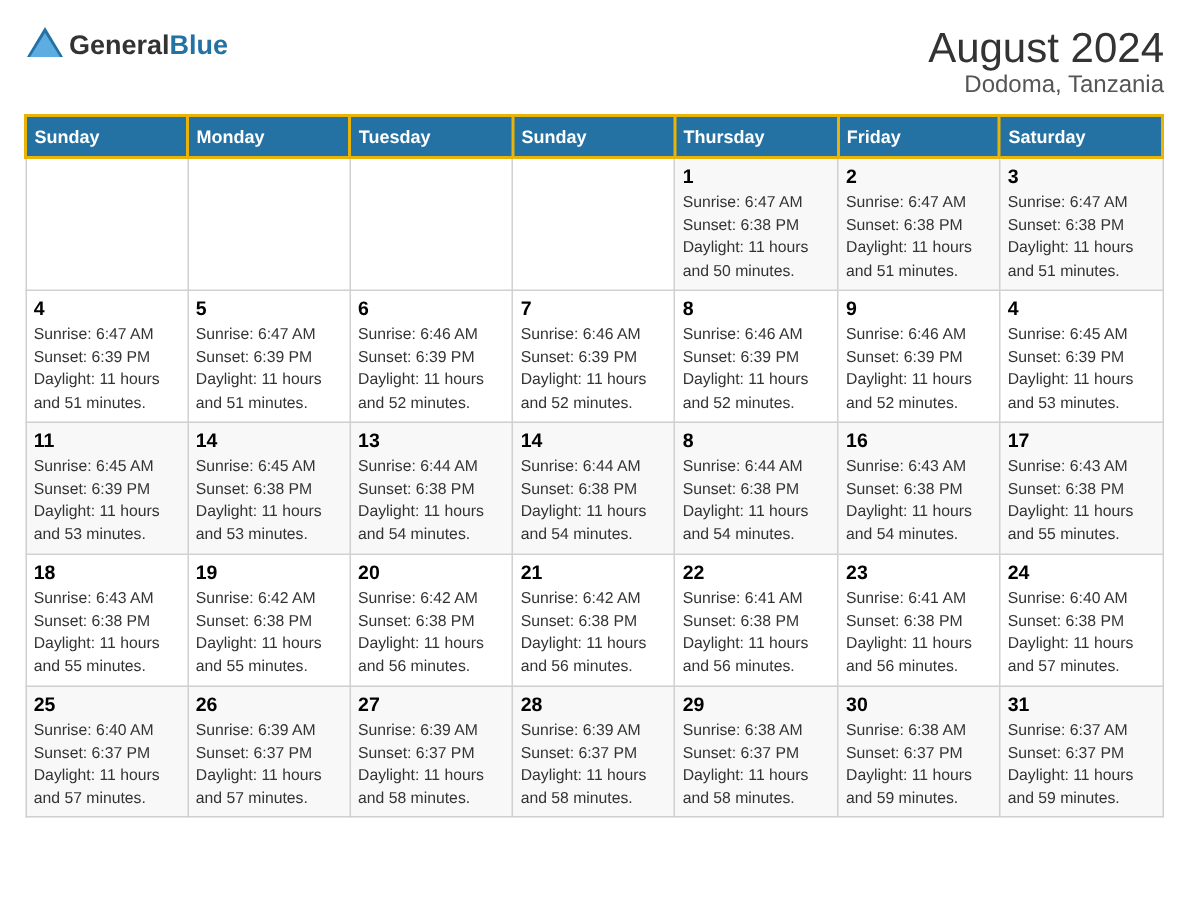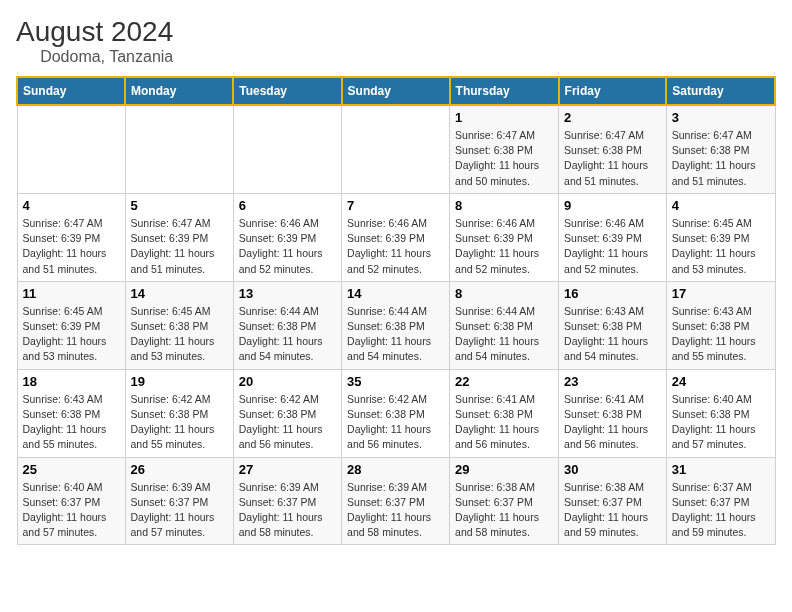--- a/index.html
+++ b/index.html
@@ -84,20 +84,29 @@
       line-height: 1.45;
     }
     .empty-cell {
       background: #fff !important;
     }
   </style>
 </head>
 <body>
 
 <div class="header">
+  <div class="logo">
+    <svg class="logo-icon" viewBox="0 0 28 28">
+      <polygon points="14,2 26,22 2,22" fill="#2471a3"></polygon>
+      <polygon points="14,6 24,22 4,22" fill="#5dade2"></polygon>
+    </svg>
+    <div>
+      <span class="logo-text-general">General</span><span class="logo-text-blue">Blue</span>
+    </div>
+  </div>
   <div class="title-block">
     <div class="title-month">August 2024</div>
     <div class="title-location">Dodoma, Tanzania</div>
   </div>
 </div>
 
 <table>
   <thead>
     <tr id="header-row">
         <th>Sunday</th>
@@ -195,21 +204,21 @@
         </td>
         <td>
           <span class="day-num">19</span>
           <div class="day-info">Sunrise: 6:42 AM<br>Sunset: 6:38 PM<br>Daylight: 11 hours<br>and 55 minutes.</div>
         </td>
         <td>
           <span class="day-num">20</span>
           <div class="day-info">Sunrise: 6:42 AM<br>Sunset: 6:38 PM<br>Daylight: 11 hours<br>and 56 minutes.</div>
         </td>
         <td>
-          <span class="day-num">35</span>
+          <span class="day-num">21</span>
           <div class="day-info">Sunrise: 6:42 AM<br>Sunset: 6:38 PM<br>Daylight: 11 hours<br>and 56 minutes.</div>
         </td>
         <td>
           <span class="day-num">22</span>
           <div class="day-info">Sunrise: 6:41 AM<br>Sunset: 6:38 PM<br>Daylight: 11 hours<br>and 56 minutes.</div>
         </td>
         <td>
           <span class="day-num">23</span>
           <div class="day-info">Sunrise: 6:41 AM<br>Sunset: 6:38 PM<br>Daylight: 11 hours<br>and 56 minutes.</div>
         </td>

